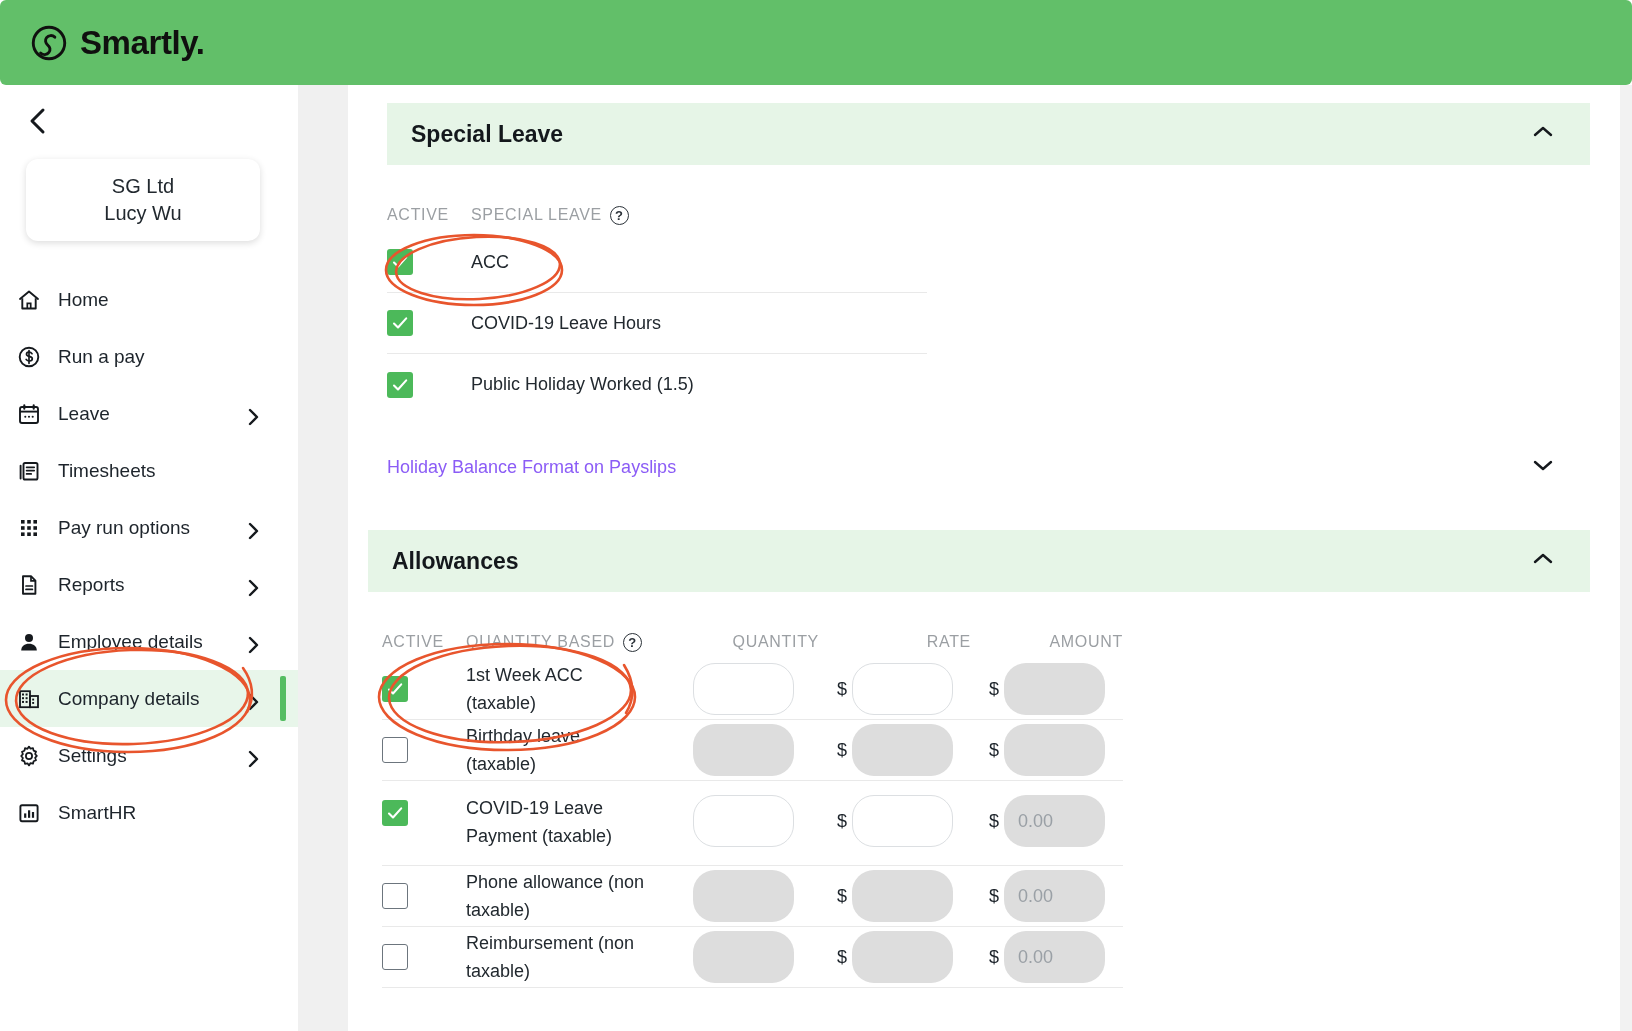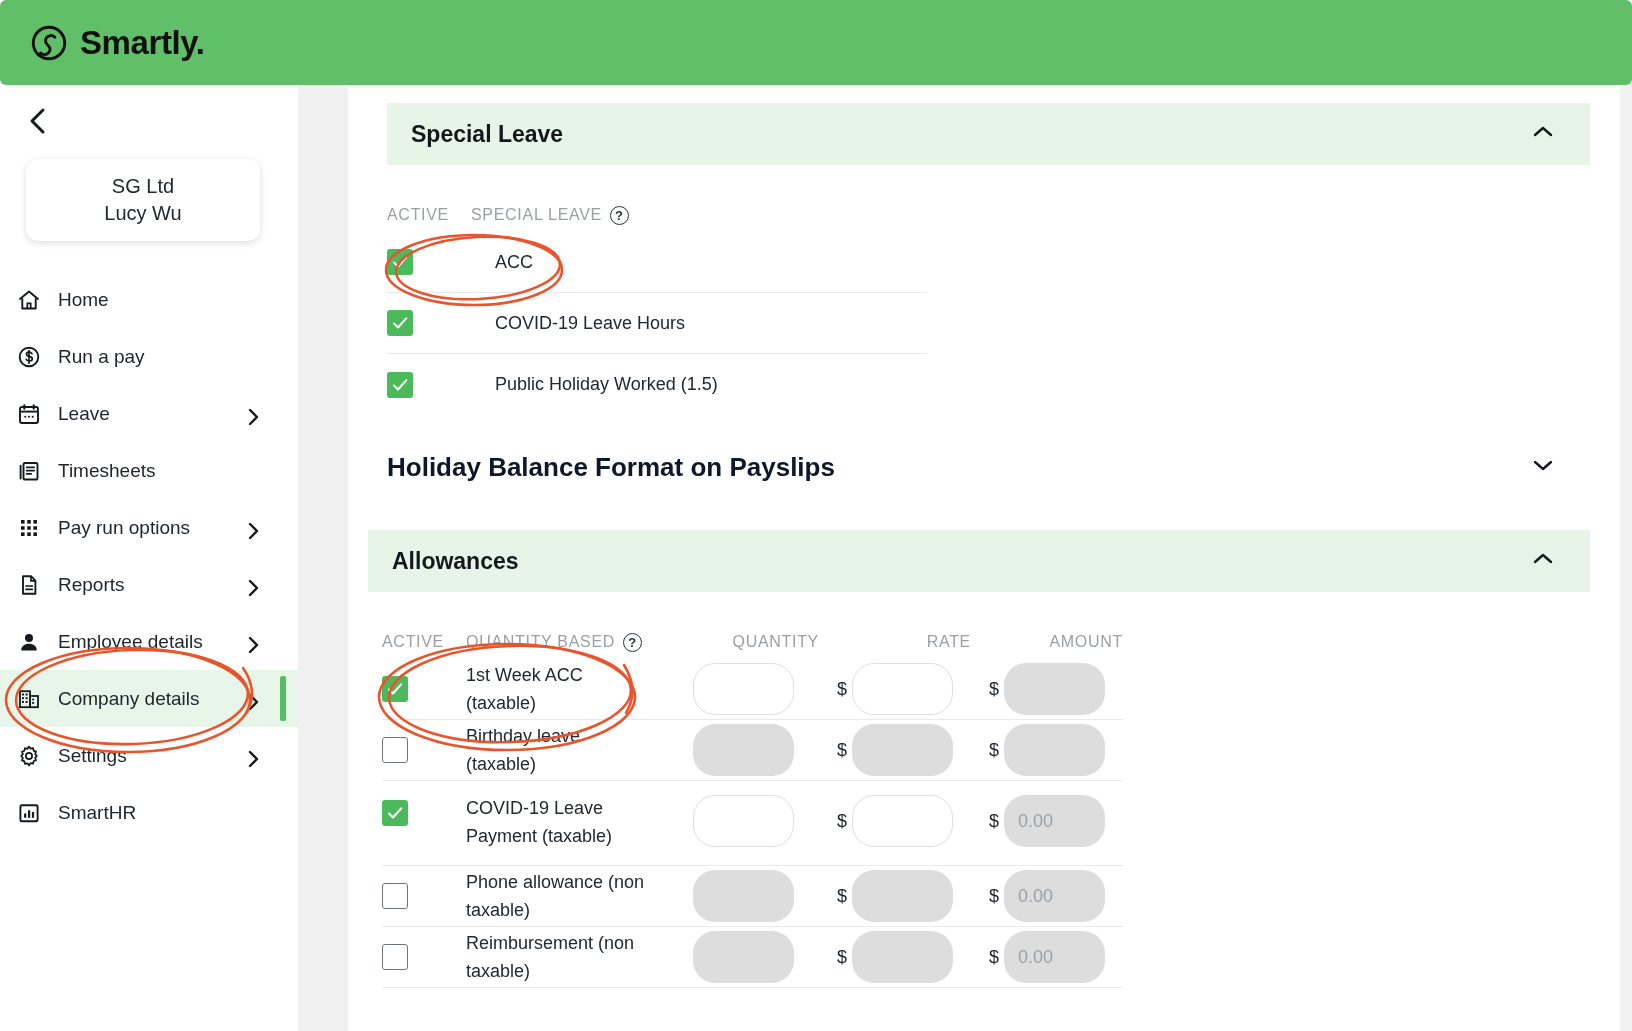--- a/index.html
+++ b/index.html
@@ -83,21 +83,21 @@
     position: absolute; height: 62px; background: #e6f5e7;
     display: flex; align-items: center; justify-content: space-between;
     padding: 0 36px 0 24px; cursor: pointer;
   }
   .panel-header .ttl { font-size: 23px; font-weight: 700; color: #14181c; }
 
   .section-title-row {
     position: absolute; display: flex; align-items: center; justify-content: space-between;
     cursor: pointer;
   }
-  .section-title-row .ttl { font-size: 26px; font-weight: 700; color: #0f172a; }
+  .section-title-row .ttl { font-size: 18px; font-weight: 400; color: #8b5cf6; }
 
   
   .tbl { position: absolute; }
   .thead {
     display: flex; align-items: center; height: 34px;
     font-size: 16px; color: #9b9fa3; letter-spacing: 0.7px;
   }
   .th-active { width: 84px; flex: 0 0 84px; }
   .th-name   { flex: 1 1 auto; display: flex; align-items: center; gap: 8px; }
   .th-num    { width: 152px; flex: 0 0 152px; text-align: right; }
@@ -129,21 +129,21 @@
     display: flex; align-items: center; padding: 0 14px;
     font-size: 18px; color: #9aa0a6;
   }
   .fld.edit   { background: #ffffff; border: 1.3px solid #dcdfe2; }
   .fld.locked { background: #dddddd; border: none; }
 
   
   .sl-row { display: flex; align-items: center; height: 61px; border-bottom: 1px solid #e9e9e9; }
   .sl-row.nob { border-bottom: none; }
   .sl-cbx-wrap { width: 84px; flex: 0 0 84px; display: flex; align-items: center; }
-  .sl-name { font-size: 18px; color: #22292f; margin-left: 24px; }
+  .sl-name { font-size: 18px; color: #22292f; }
 
   
   .ink { position: absolute; pointer-events: none; overflow: visible; }
 </style>
 </head>
 <body>
 
 <div id="app">
 
   <div class="topbar">

